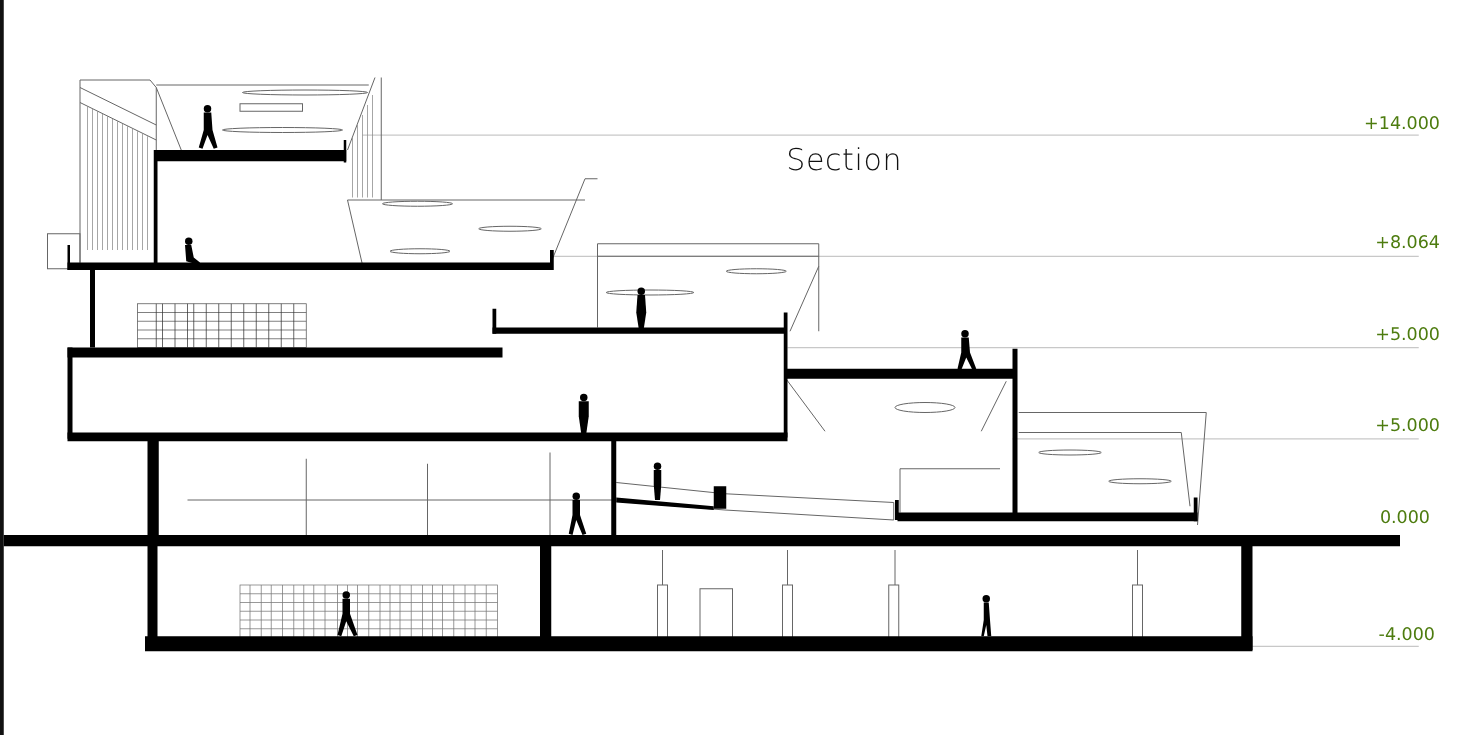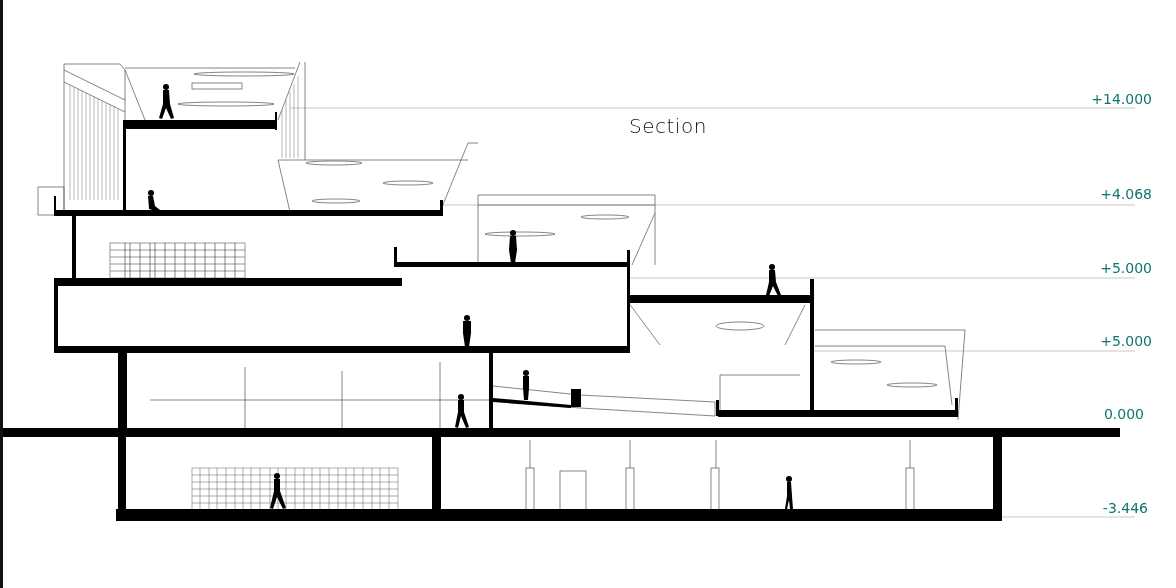--- a/index.html
+++ b/index.html
@@ -1,19 +1,19 @@
 <!DOCTYPE html>
 <html><head>
 <meta charset="utf-8">
 <style>
   html, body { margin: 0; padding: 0; background: #ffffff; }
   body { width: 1176px; height: 588px; position: relative; overflow: hidden; font-family: "DejaVu Sans", sans-serif; }
   .left-bar { position: absolute; left: 0; top: 0; width: 3px; height: 588px; background: #111; }
-  .title { position: absolute; left: 629px; top: 114px; font-size: 20px; color: #111; font-weight: 300; letter-spacing: 0.5px; font-family: "DejaVu Sans", sans-serif; }
-  .level-label { position: absolute; right: 24px; font-size: 14px; color: #0f766e; font-family: "DejaVu Sans", sans-serif; margin-left: 12px; }
+  .title { position: absolute; left: 629px; top: 114px; font-size: 24px; color: #111; font-weight: 300; letter-spacing: 0.5px; font-family: "DejaVu Sans", sans-serif; }
+  .level-label { position: absolute; right: 24px; font-size: 14px; color: #4d7c0f; font-family: "DejaVu Sans", sans-serif; margin-left: 12px; }
   svg.drawing { position: absolute; left: 0; top: 0; }
 </style>
 </head>
 <body>
 
 <div class="left-bar"></div>
 
 <svg class="drawing" width="1176" height="588" viewBox="0 0 1176 588" xmlns="http://www.w3.org/2000/svg">
 
   <g stroke="#c8c8c8" stroke-width="1" fill="none">
@@ -237,17 +237,17 @@
     <g transform="translate(789,476)">
         <circle cx="0" cy="3" r="3"></circle>
         <path d="M-2,6 L2,6 L3,20 L4,33 L1,33 L0,24 L-2,33 L-4,33 L-2,20 Z"></path>
       </g>
   </g>
 </svg>
 
 <div class="title">Section</div>
 
 <div class="level-label" style="top:91px;">+14.000</div>
-<div class="level-label" style="top:186px;">+4.068</div>
+<div class="level-label" style="top:186px;">+8.064</div>
 <div class="level-label" style="top:260px;">+5.000</div>
 <div class="level-label" style="top:333px;">+5.000</div>
 <div class="level-label" style="top:406px; right:32px;">0.000</div>
-<div class="level-label" style="top:500px; right:28px;">-3.446</div>
+<div class="level-label" style="top:500px; right:28px;">-4.000</div>
 
 </body></html>

